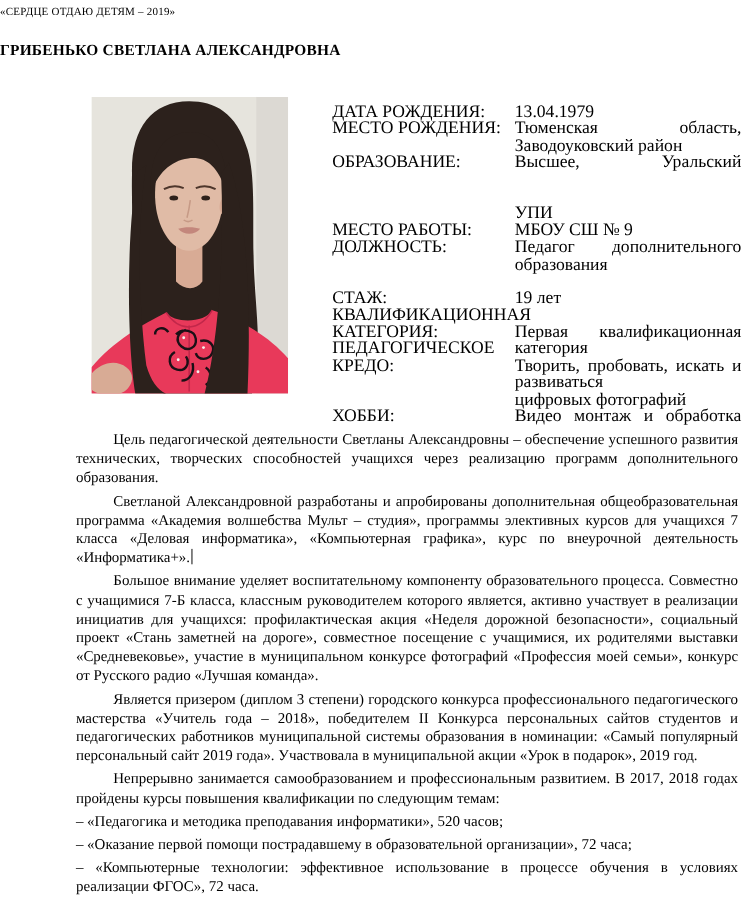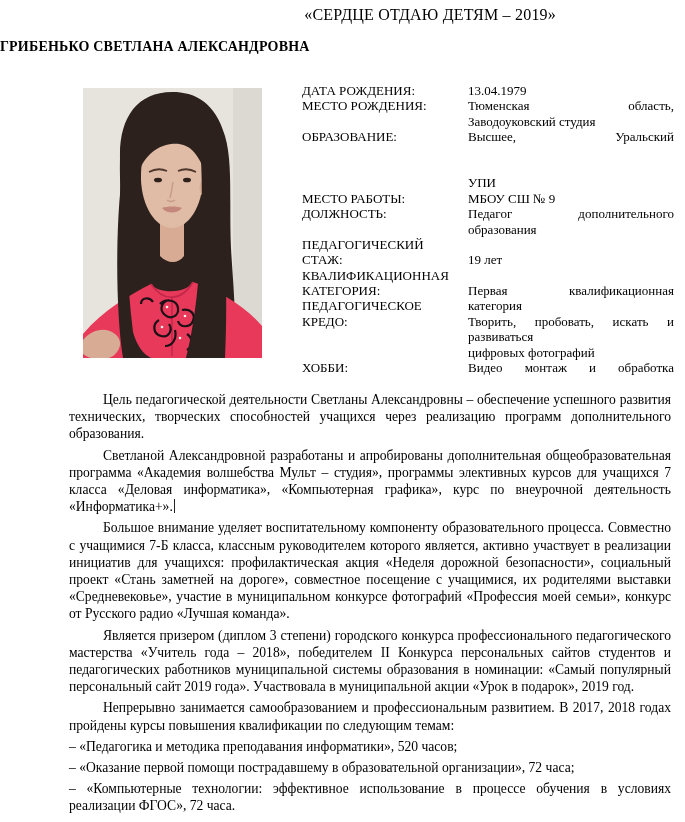--- a/index.html
+++ b/index.html
@@ -1,34 +1,34 @@
 <!DOCTYPE html>
 <html><head>
 <meta charset="utf-8">
 <style>
   html,body { margin:0; padding:0; background:#ffffff; }
   .page {
     position:relative; width:685px; height:822px; background:#ffffff;
     font-family:"Liberation Serif", serif; color:#000; overflow:hidden;
   }
   .doc-title {
-    position:absolute; top:6px; left:0; width:556px; text-align:right;
-    font-size:16px; letter-spacing:.2px; white-space:nowrap;
+    position:absolute; top:6px; left:0; width:556px; text-align:left;
+    font-size:10px; letter-spacing:.2px; white-space:nowrap;
   }
   .doc-name {
     position:absolute; top:39px; left:0; width:685px; 
     font-size:14px; font-weight:bold; letter-spacing:.2px; white-space:nowrap;
   }
   .photo {
     position:absolute; left:83px; top:88px; width:179px; height:270px; overflow:hidden;
   }
   .photo svg { display:block; }
   .info {
-    position:absolute; left:302px; top:83px; width:372px;
-    font-size:13px;
+    position:absolute; left:302px; top:94px; width:372px;
+    font-size:16px;
   }
   .irow { display:flex; height:15.4px; line-height:15.4px; overflow:visible; }
   .ilabel { width:166px; flex:none; white-space:nowrap; }
   .ivalue { width:206px; flex:none; }
   .ivalue.just { text-align:justify; text-align-last:justify; }
   .body-text {
     position:absolute; left:65px; top:387px; width:610px;
     font-size:13.6px; line-height:17.2px; text-align:justify;
   }
   .para { margin:4px; padding:0; }
@@ -102,21 +102,21 @@
         <div class="ivalue">13.04.1979</div>
       </div>
 
       <div class="irow">
         <div class="ilabel">МЕСТО РОЖДЕНИЯ:</div>
         <div class="ivalue just">Тюменская область,</div>
       </div>
 
       <div class="irow">
         <div class="ilabel"></div>
-        <div class="ivalue">Заводоуковский студия</div>
+        <div class="ivalue">Заводоуковский район</div>
       </div>
 
       <div class="irow">
         <div class="ilabel">ОБРАЗОВАНИЕ:</div>
         <div class="ivalue just">Высшее, Уральский</div>
       </div>
 
       <div class="irow">
         <div class="ilabel"></div>
       </div>
@@ -139,21 +139,20 @@
         <div class="ilabel">ДОЛЖНОСТЬ:</div>
         <div class="ivalue just">Педагог дополнительного</div>
       </div>
 
       <div class="irow">
         <div class="ilabel"></div>
         <div class="ivalue">образования</div>
       </div>
 
       <div class="irow">
-        <div class="ilabel">ПЕДАГОГИЧЕСКИЙ</div>
         <div class="ivalue"></div>
       </div>
 
       <div class="irow">
         <div class="ilabel">СТАЖ:</div>
         <div class="ivalue">19 лет</div>
       </div>
 
       <div class="irow">
         <div class="ilabel">КВАЛИФИКАЦИОННАЯ</div>

